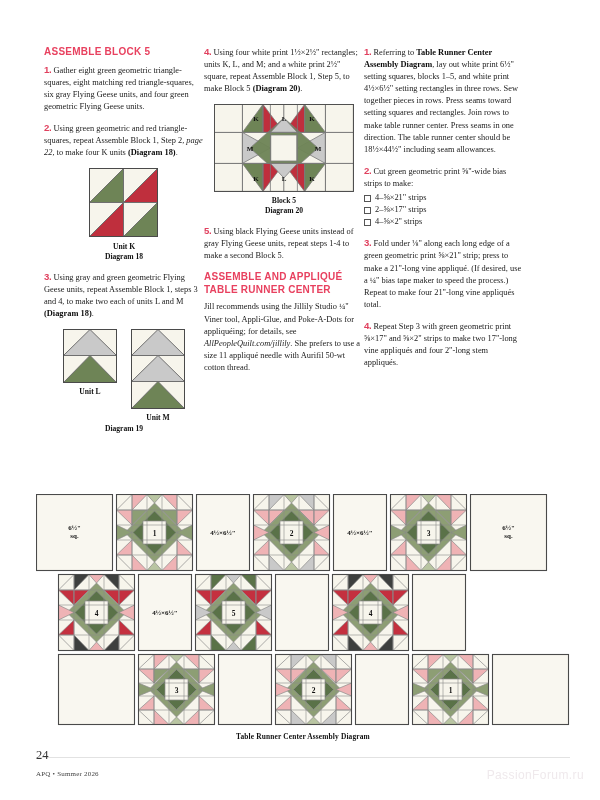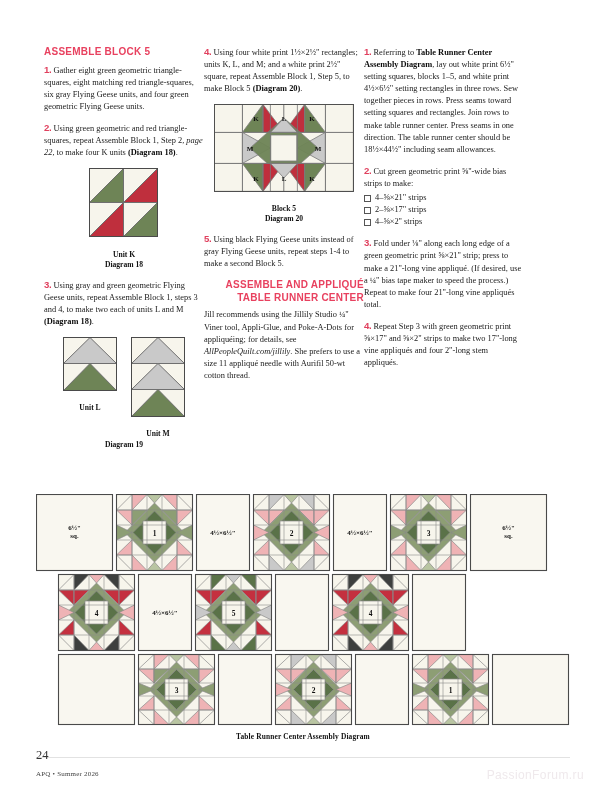--- a/index.html
+++ b/index.html
@@ -41,39 +41,39 @@
   h2.head{
     margin:0 0 5px 0;
     color:#e8415f;
     font-family:"Liberation Sans", sans-serif;
     font-size:10px;
     font-weight:bold;
     letter-spacing:0.25px;
     line-height:12.5px;
     text-transform:uppercase;
   }
-  .spacer-head{margin-top:10px;text-align:right;}
+  .spacer-head{margin-top:10px;}
 
   .blist{margin:2px 0 0 0;padding:0;list-style:none;}
   .blist li{
     font-size:8.4px;line-height:12.1px;color:#1a1a1a;
     padding-left:11px;position:relative;
   }
   .blist li:before{
     content:"";position:absolute;left:0;top:3.2px;
     width:4.6px;height:4.6px;border:0.8px solid #555;
   }
 
   
   .fig{margin:4px 0 10px 0;text-align:center;}
   .figcap{
     font-family:"Liberation Serif", serif;
     font-size:7.6px;line-height:9.4px;
     font-weight:bold;color:#111;
-    margin-top:12px;
+    margin-top:4px;
   }
   .fig-inner{display:flex;justify-content:center;align-items:flex-start;gap:14px;}
   .fig-item{text-align:center;}
 
   svg{display:block;}
 
   
   .assembly{
     position:absolute;
     left:36px; top:494px;

